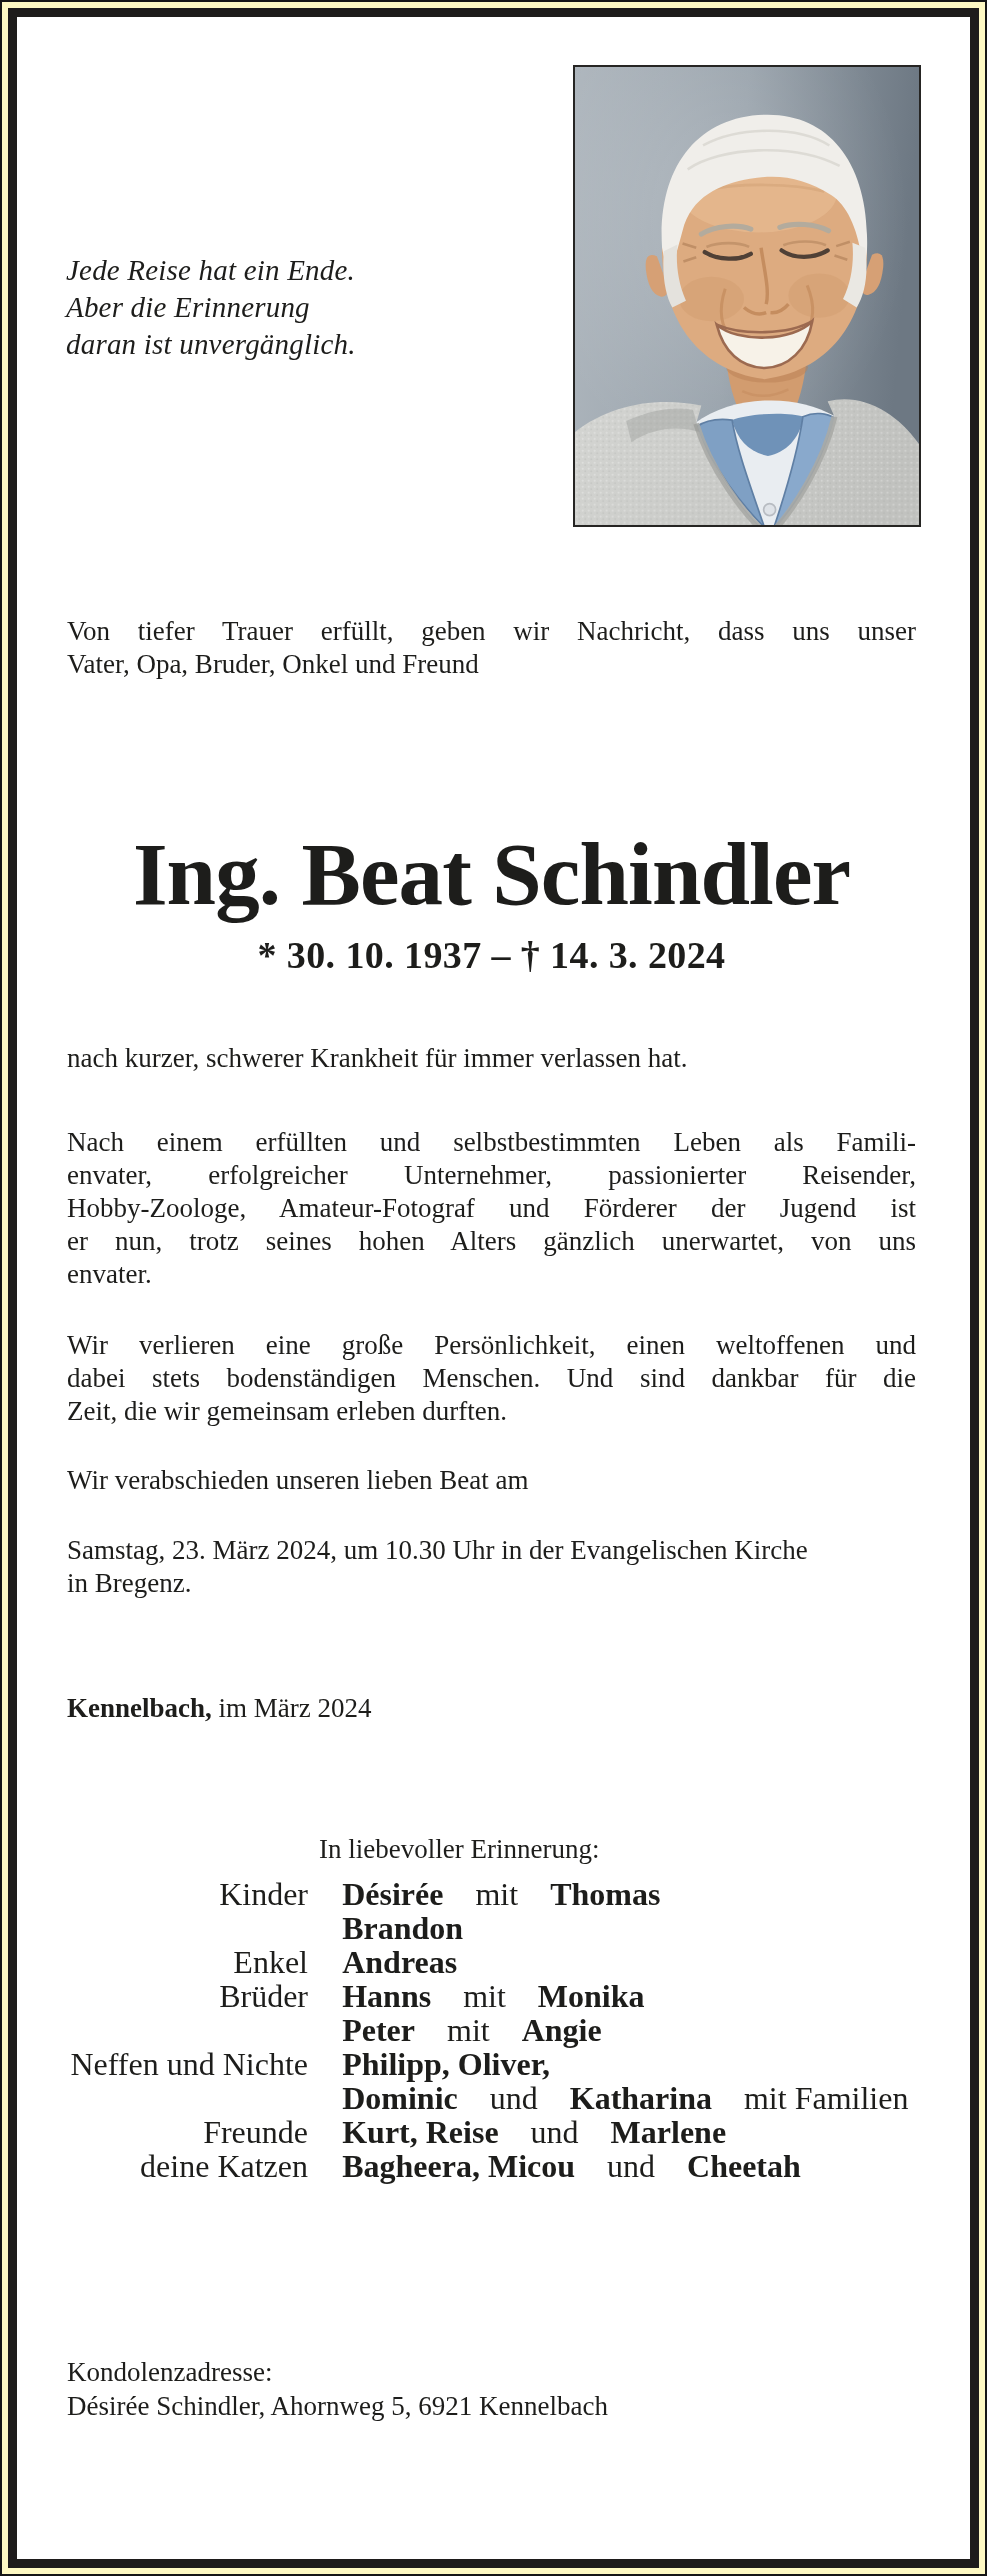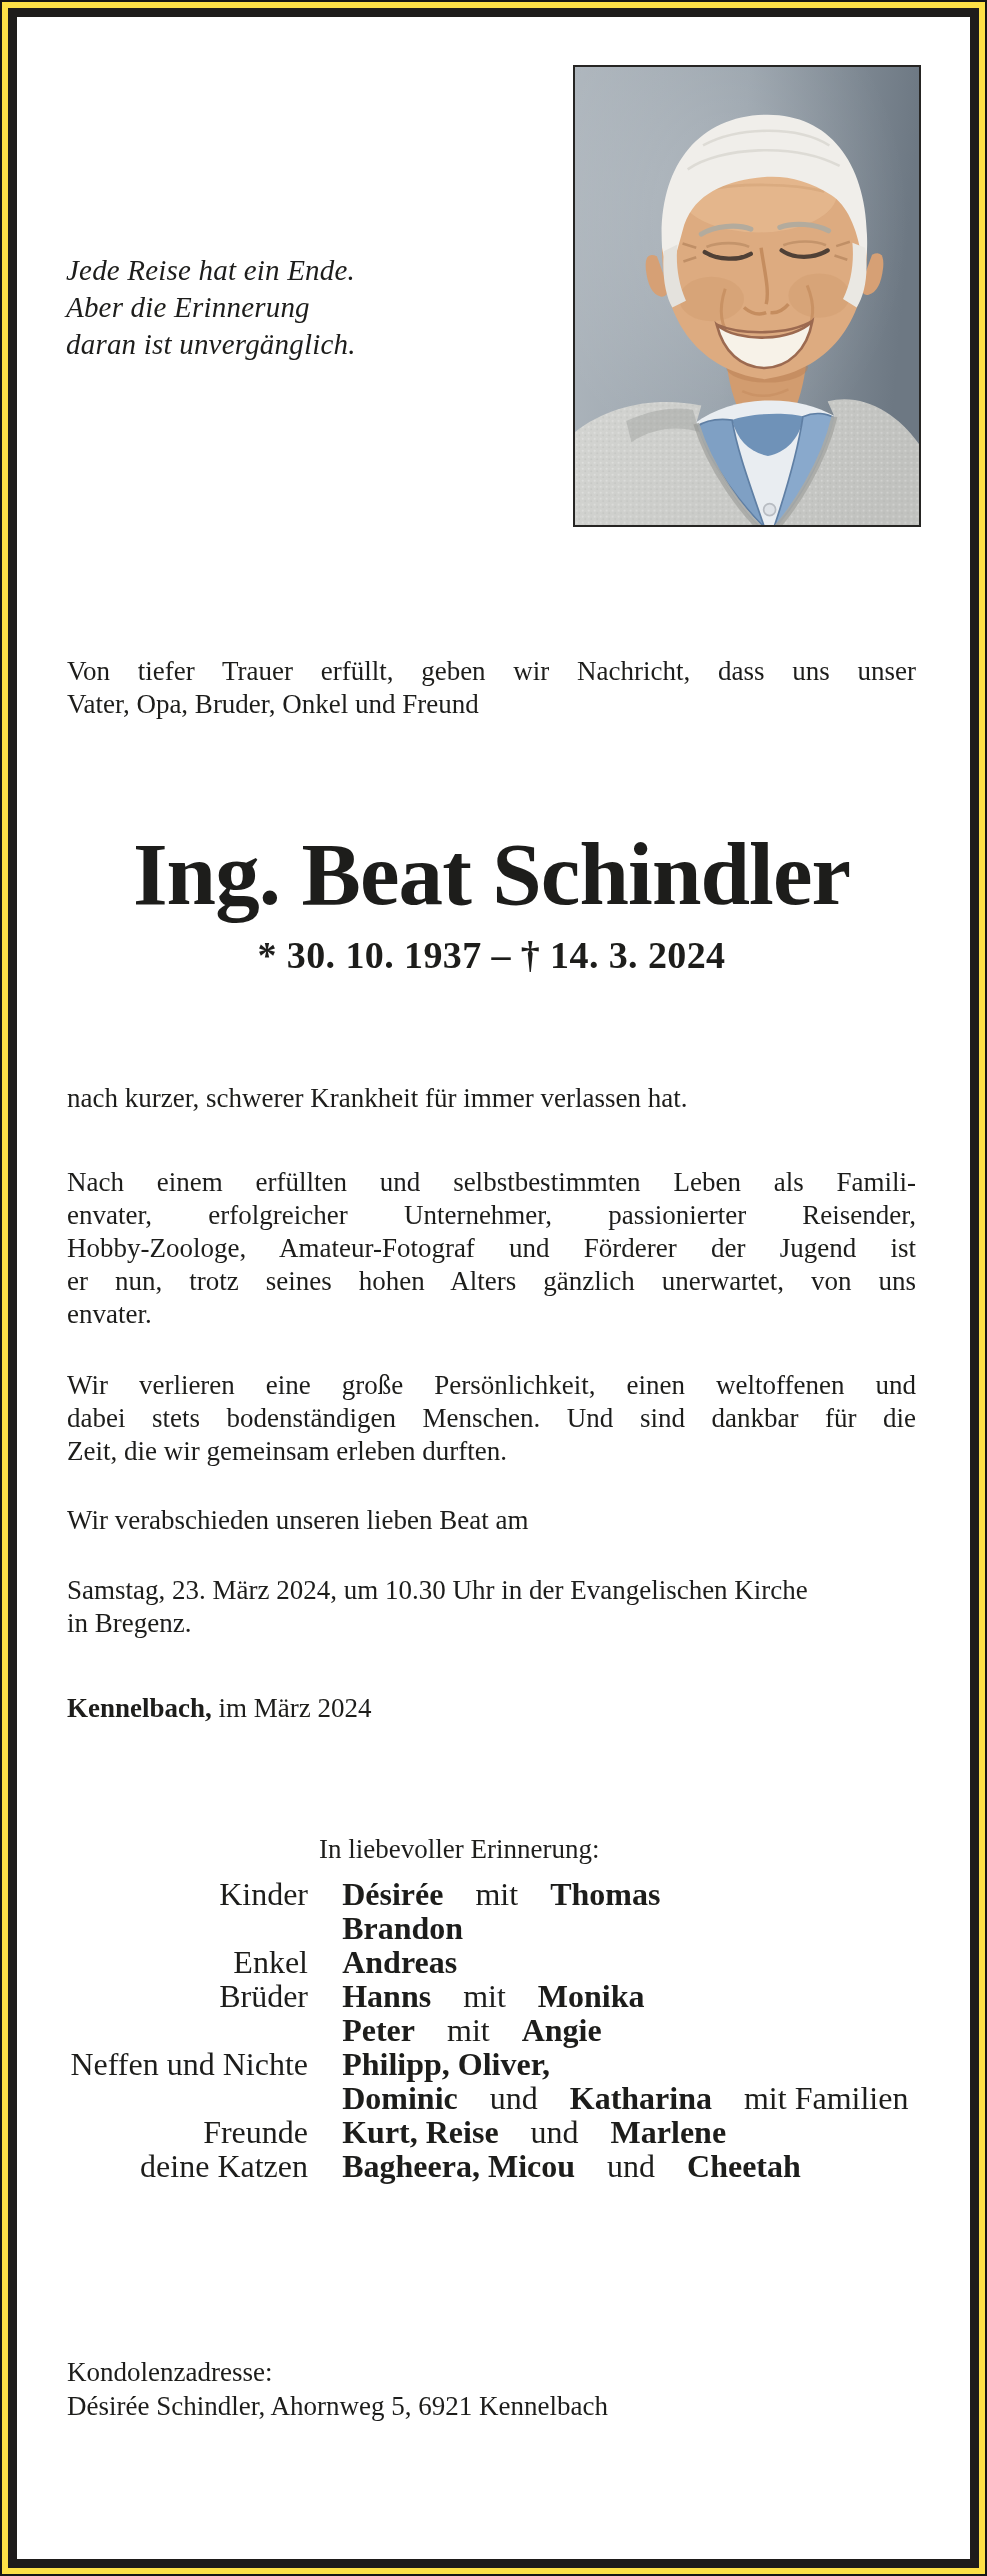--- a/index.html
+++ b/index.html
@@ -8,21 +8,21 @@
     background: #ffffff;
     font-family: "Liberation Serif", "DejaVu Serif", serif;
     color: #1d1d1b;
     overflow: hidden;
   }
   .sheet {
     position: absolute; inset: 0;
     box-sizing: border-box;
     border: 2.6px solid #161616;
     padding: 6px;
-    background: #fde047;
+    background: #fef9c3;
   }
   .frame {
     box-sizing: border-box;
     width: 100%; height: 100%;
     border: 9.4px solid #1e1c1b;
     background: #ffffff;
     position: relative;
   }
   .content { position: absolute; inset: 0; }
 
@@ -35,21 +35,21 @@
   .photo {
     position: absolute; left: 556px; top: 48px;
     width: 344px; height: 458px;
     border: 2.6px solid #262523;
     background: #97a1aa;
   }
   .photo svg { display: block; width: 100%; height: 100%; }
 
   .para {
     position: absolute; left: 50px; width: 849px;
-    font-size: 27px; line-height: 33px; margin-top: 40px;
+    font-size: 27px; line-height: 33px;
   }
   .para .line.just { text-align: justify; text-align-last: justify; }
 
   .p-intro    { top: 598px; }
   .p-death    { top: 1025px; }
   .p-life     { top: 1109px; }
   .p-memory   { top: 1312px; }
   .p-farewell { top: 1447px; }
   .p-service  { top: 1517px; }
 

